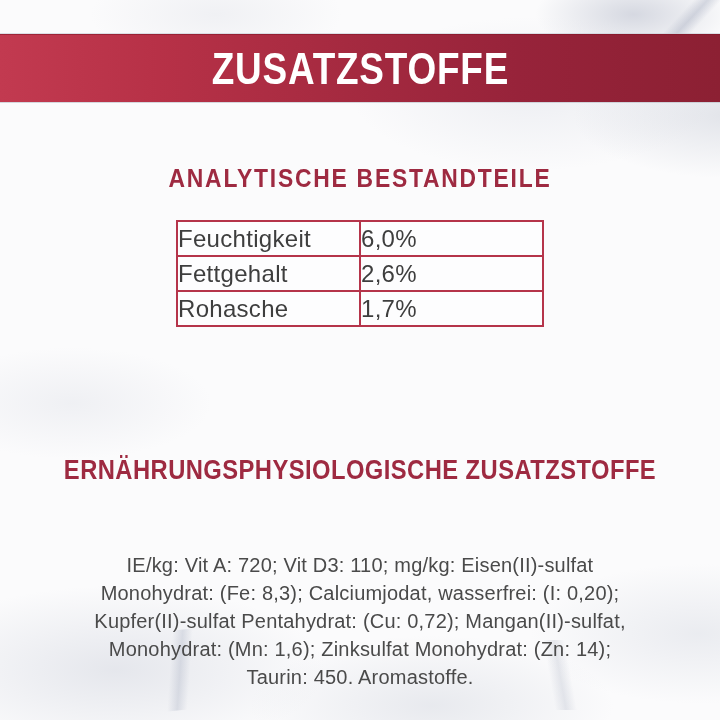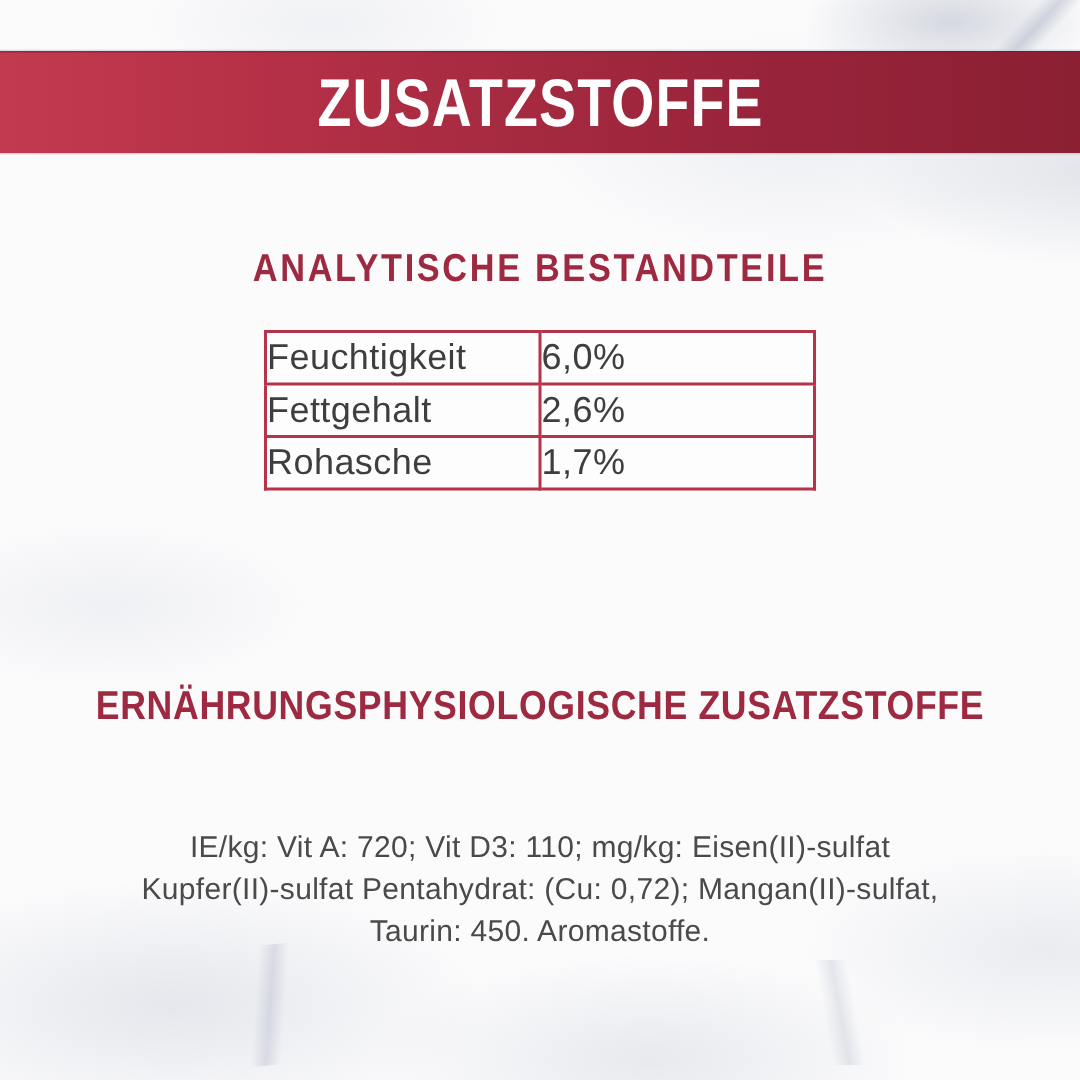--- a/index.html
+++ b/index.html
@@ -131,20 +131,22 @@
 
       </tbody>
   </table>
 
   <div class="heading heading-2">ERNÄHRUNGSPHYSIOLOGISCHE ZUSATZSTOFFE</div>
 
   <div class="additives-text">
 
       <div>IE/kg: Vit A: 720; Vit D3: 110; mg/kg: Eisen(II)-sulfat</div>
 
+      <div>Monohydrat: (Fe: 8,3); Calciumjodat, wasserfrei: (I: 0,20);</div>
 
       <div>Kupfer(II)-sulfat Pentahydrat: (Cu: 0,72); Mangan(II)-sulfat,</div>
 
+      <div>Monohydrat: (Mn: 1,6); Zinksulfat Monohydrat: (Zn: 14);</div>
 
       <div>Taurin: 450. Aromastoffe.</div>
     </div>
 
 </div>
 
 </body></html>

